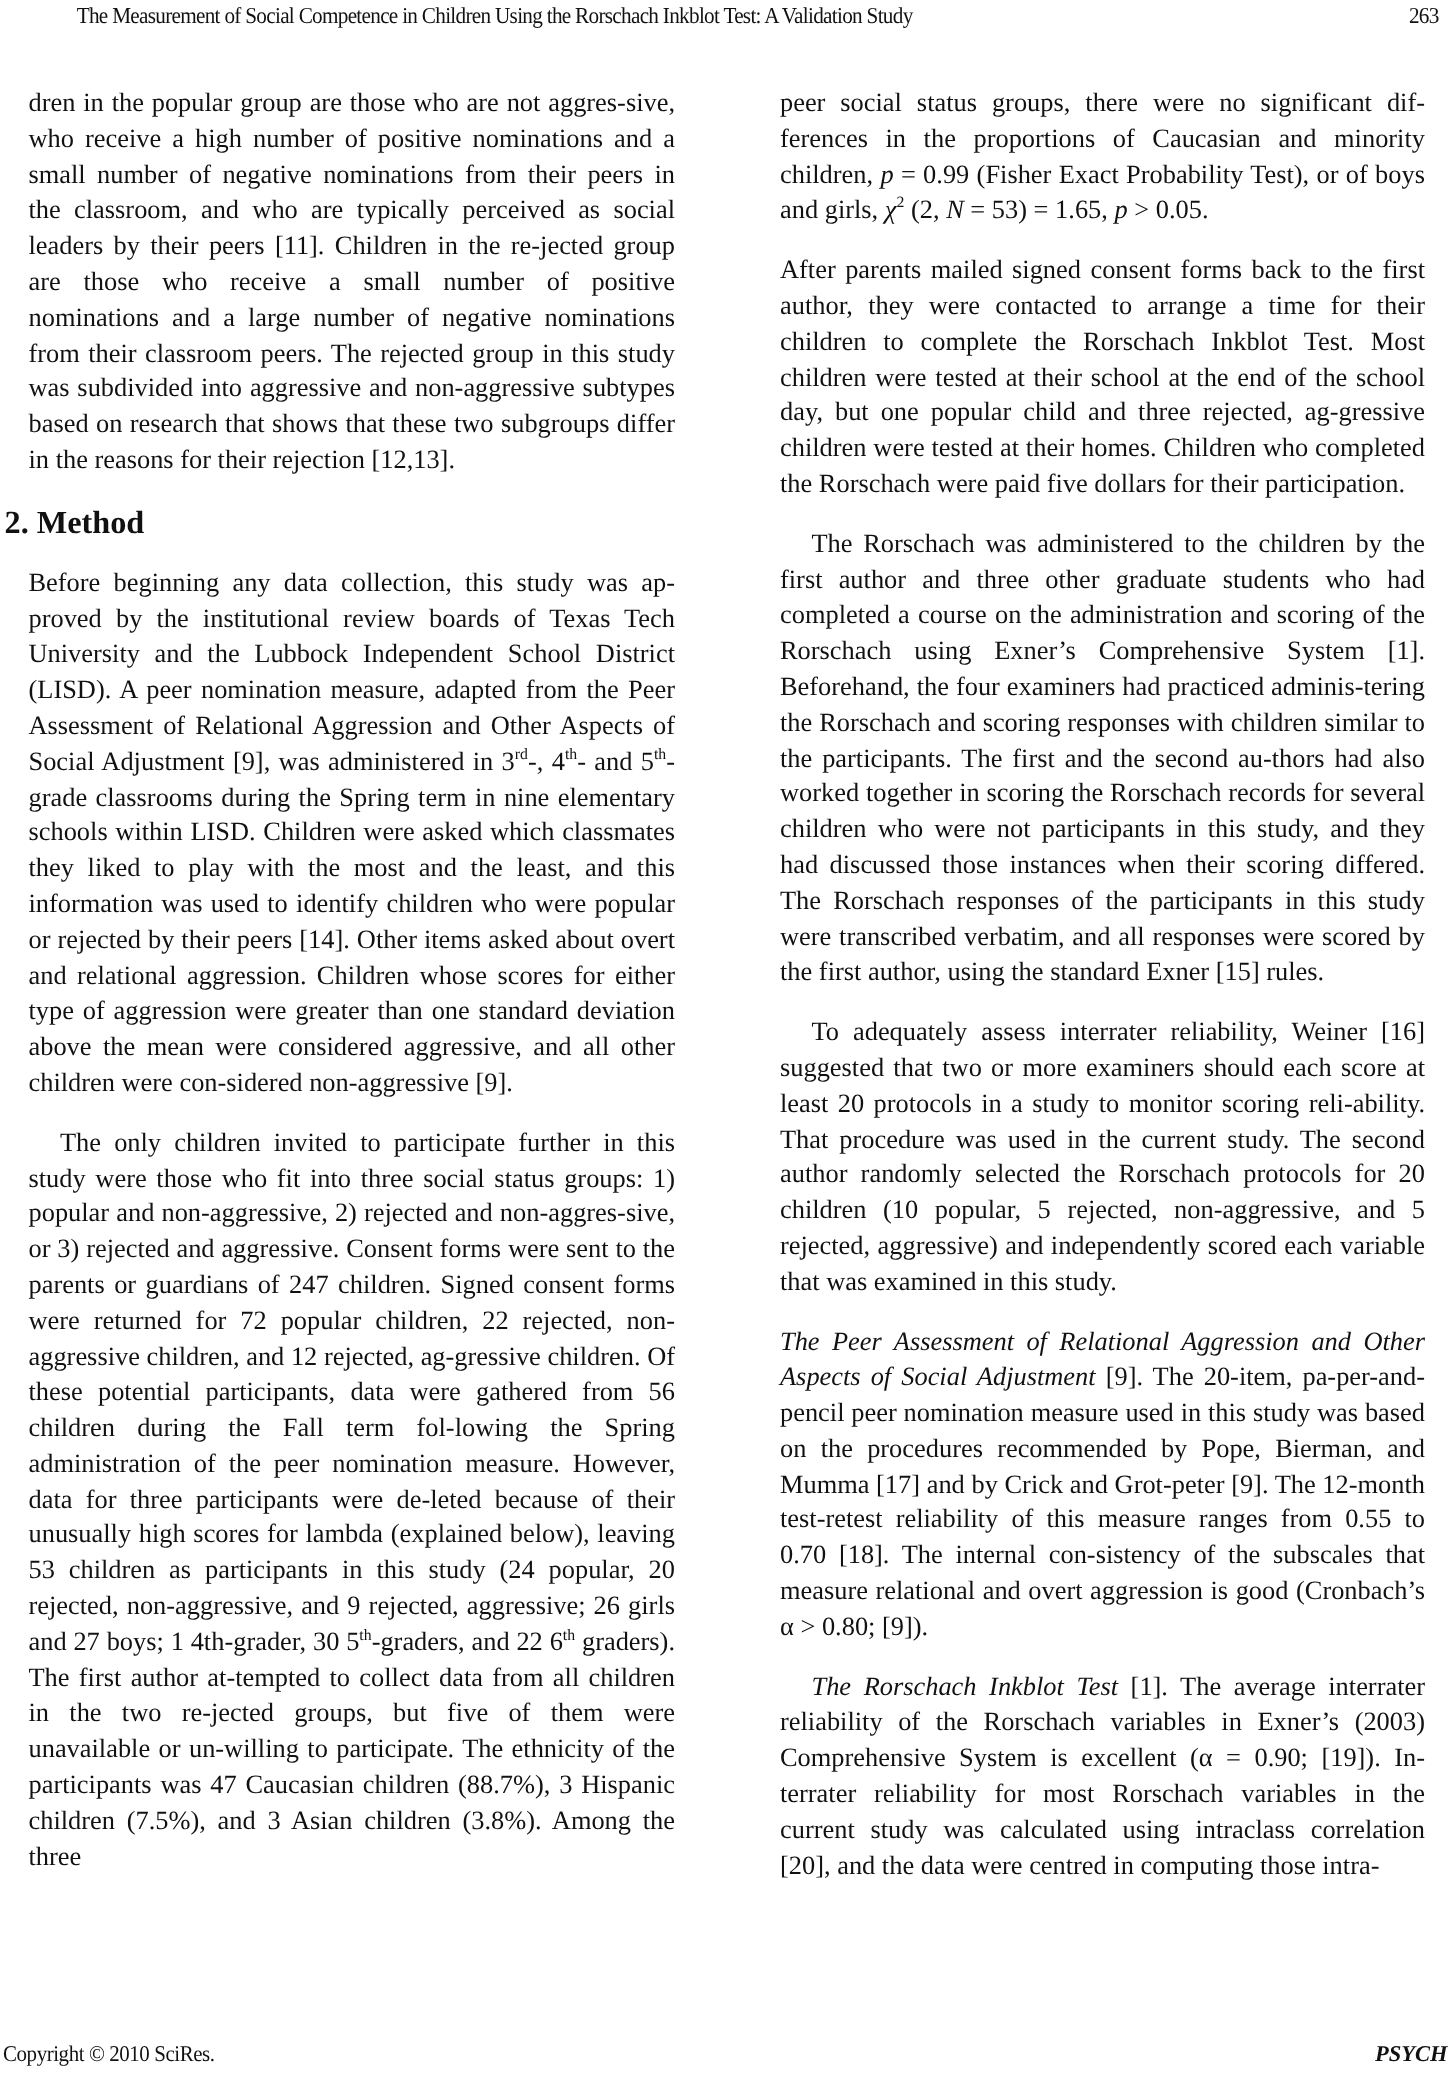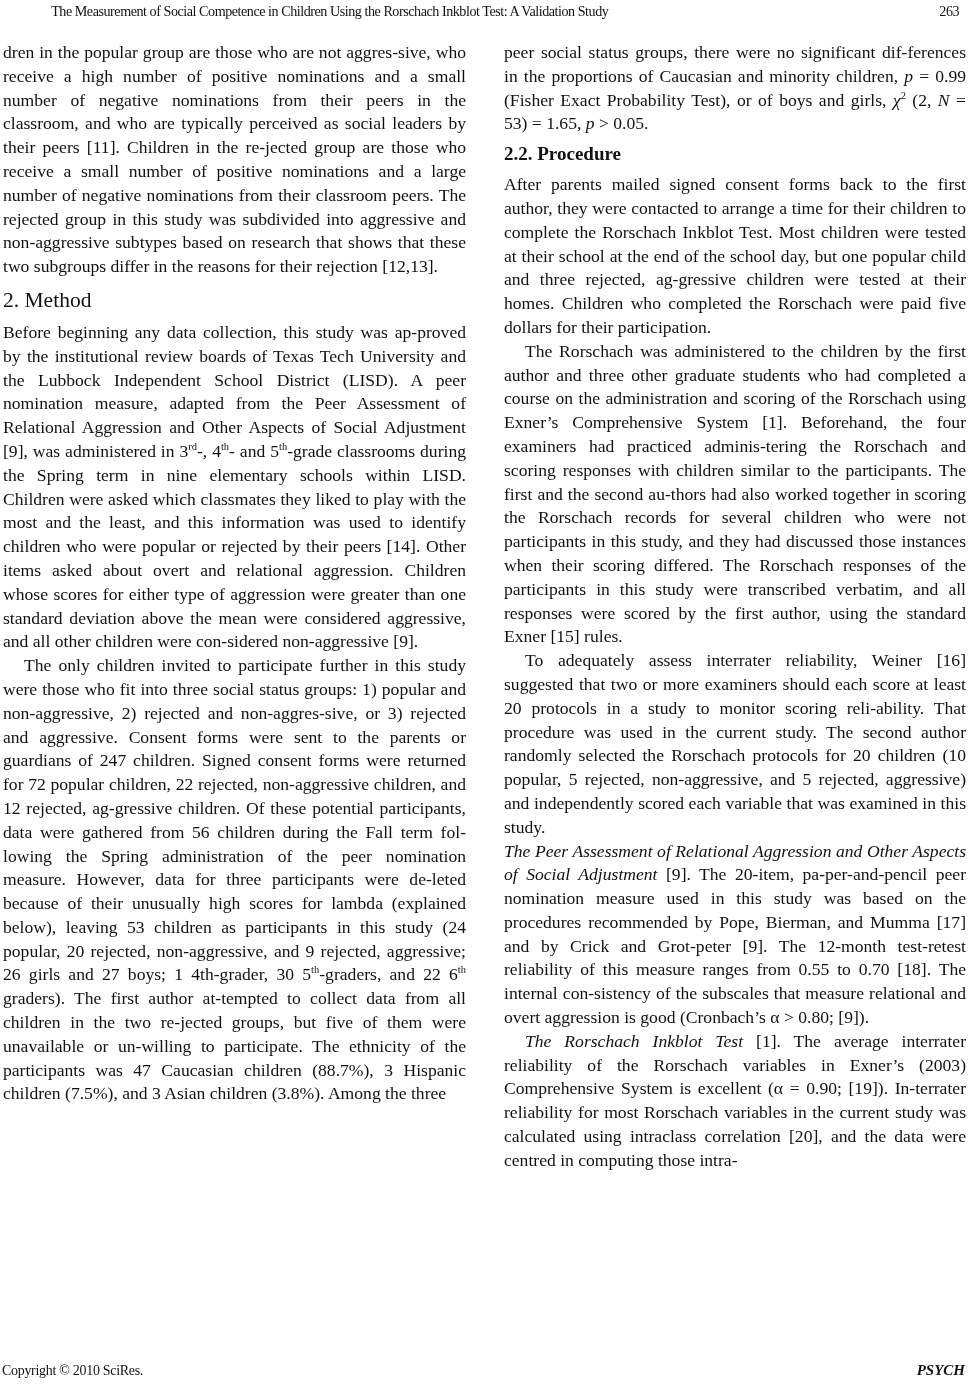--- a/index.html
+++ b/index.html
@@ -15,23 +15,23 @@
   }
   .running-header .title { position: absolute; left: 55px; top: 0; white-space: nowrap; }
   .running-header .pageno { position: absolute; left: 1010px; top: 0; }
   .col {
     position: absolute; top: 41px;
     font-size: 17.6px; line-height: 23.8px;
     text-align: justify; hyphens: none;
   }
   .col.left { left: 3px; width: 463px; }
   .col.right { left: 504px; width: 462px; top: 41px; }
-  .col p { margin: 0; }
+  .col p { margin: 16px; }
   .col p.indent { text-indent: 21px; }
-  .col h2 { font-size: 21.5px; font-weight: normal; margin: 8px 0 8px 0; line-height: 26px; }
+  .col h2 { font-size: 21.5px; font-weight: bold; margin: 8px 0 8px 0; line-height: 26px; }
   .col h3 { font-size: 19px; font-weight: bold; margin: 6px 0 7px 0; line-height: 24px; }
   sup { font-size: 10.5px; line-height: 0; vertical-align: 7px; }
   .footer {
     position: absolute; top: 1360px; left: 0; width: 969px; height: 20px;
     font-size: 15px; line-height: 20px;
   }
   .footer .copy { position: absolute; left: 2px; letter-spacing: -0.3px; transform: scaleX(0.93); transform-origin: left; white-space: nowrap; }
   .footer .journal { position: absolute; right: 4px; font-style: italic; font-weight: bold; margin-left: 17px; }
 </style>
 </head>
@@ -44,21 +44,20 @@
 
 <div class="col left">
   <p>dren in the popular group are those who are not aggres-sive, who receive a high number of positive nominations and a small number of negative nominations from their peers in the classroom, and who are typically perceived as social leaders by their peers [11]. Children in the re-jected group are those who receive a small number of positive nominations and a large number of negative nominations from their classroom peers. The rejected group in this study was subdivided into aggressive and non-aggressive subtypes based on research that shows that these two subgroups differ in the reasons for their rejection [12,13].</p>
   <h2>2. Method</h2>
   <p><span>Before beginning any data collection, this study was ap-proved by the institutional review boards of Texas Tech University and the Lubbock Independent School District (LISD). A peer nomination measure, adapted from the Peer Assessment of Relational Aggression and Other Aspects of Social Adjustment [9], was administered in 3</span><sup>rd</sup><span>-, 4</span><sup>th</sup><span>- and 5</span><sup>th</sup><span>-grade classrooms during the Spring term in nine elementary schools within LISD. Children were asked which classmates they liked to play with the most and the least, and this information was used to identify children who were popular or rejected by their peers [14]. Other items asked about overt and relational aggression. Children whose scores for either type of aggression were greater than one standard deviation above the mean were considered aggressive, and all other children were con-sidered non-aggressive [9].</span></p>
   <p class="indent"><span>The only children invited to participate further in this study were those who fit into three social status groups: 1) popular and non-aggressive, 2) rejected and non-aggres-sive, or 3) rejected and aggressive. Consent forms were sent to the parents or guardians of 247 children. Signed consent forms were returned for 72 popular children, 22 rejected, non-aggressive children, and 12 rejected, ag-gressive children. Of these potential participants, data were gathered from 56 children during the Fall term fol-lowing the Spring administration of the peer nomination measure. However, data for three participants were de-leted because of their unusually high scores for lambda (explained below), leaving 53 children as participants in this study (24 popular, 20 rejected, non-aggressive, and 9 rejected, aggressive; 26 girls and 27 boys; 1 4th-grader, 30 5</span><sup>th</sup><span>-graders, and 22 6</span><sup>th</sup><span> graders). The first author at-tempted to collect data from all children in the two re-jected groups, but five of them were unavailable or un-willing to participate. The ethnicity of the participants was 47 Caucasian children (88.7%), 3 Hispanic children (7.5%), and 3 Asian children (3.8%). Among the three</span></p>
 </div>
 
 <div class="col right">
   <p><span>peer social status groups, there were no significant dif-ferences in the proportions of Caucasian and minority children, </span><i>p</i><span> = 0.99 (Fisher Exact Probability Test), or of boys and girls, </span><i>χ</i><sup>2</sup><span> (2, </span><i>N</i><span> = 53) = 1.65, </span><i>p</i><span> &gt; 0.05.</span></p>
-  <h3>2.2. Procedure</h3>
   <p>After parents mailed signed consent forms back to the first author, they were contacted to arrange a time for their children to complete the Rorschach Inkblot Test. Most children were tested at their school at the end of the school day, but one popular child and three rejected, ag-gressive children were tested at their homes. Children who completed the Rorschach were paid five dollars for their participation.</p>
   <p class="indent">The Rorschach was administered to the children by the first author and three other graduate students who had completed a course on the administration and scoring of the Rorschach using Exner’s Comprehensive System [1]. Beforehand, the four examiners had practiced adminis-tering the Rorschach and scoring responses with children similar to the participants. The first and the second au-thors had also worked together in scoring the Rorschach records for several children who were not participants in this study, and they had discussed those instances when their scoring differed. The Rorschach responses of the participants in this study were transcribed verbatim, and all responses were scored by the first author, using the standard Exner [15] rules.</p>
   <p class="indent">To adequately assess interrater reliability, Weiner [16] suggested that two or more examiners should each score at least 20 protocols in a study to monitor scoring reli-ability. That procedure was used in the current study. The second author randomly selected the Rorschach protocols for 20 children (10 popular, 5 rejected, non-aggressive, and 5 rejected, aggressive) and independently scored each variable that was examined in this study.</p>
   <p><i>The Peer Assessment of Relational Aggression and Other Aspects of Social Adjustment</i><span> [9]. The 20-item, pa-per-and-pencil peer nomination measure used in this study was based on the procedures recommended by Pope, Bierman, and Mumma [17] and by Crick and Grot-peter [9]. The 12-month test-retest reliability of this measure ranges from 0.55 to 0.70 [18]. The internal con-sistency of the subscales that measure relational and overt aggression is good (Cronbach’s α &gt; 0.80; [9]).</span></p>
   <p class="indent"><i>The Rorschach Inkblot Test</i><span> [1]. The average interrater reliability of the Rorschach variables in Exner’s (2003) Comprehensive System is excellent (α = 0.90; [19]). In-terrater reliability for most Rorschach variables in the current study was calculated using intraclass correlation [20], and the data were centred in computing those intra-</span></p>
 </div>
 
 <div class="footer">
   <span class="copy">Copyright © 2010 SciRes.</span>
   <span class="journal">PSYCH</span>

